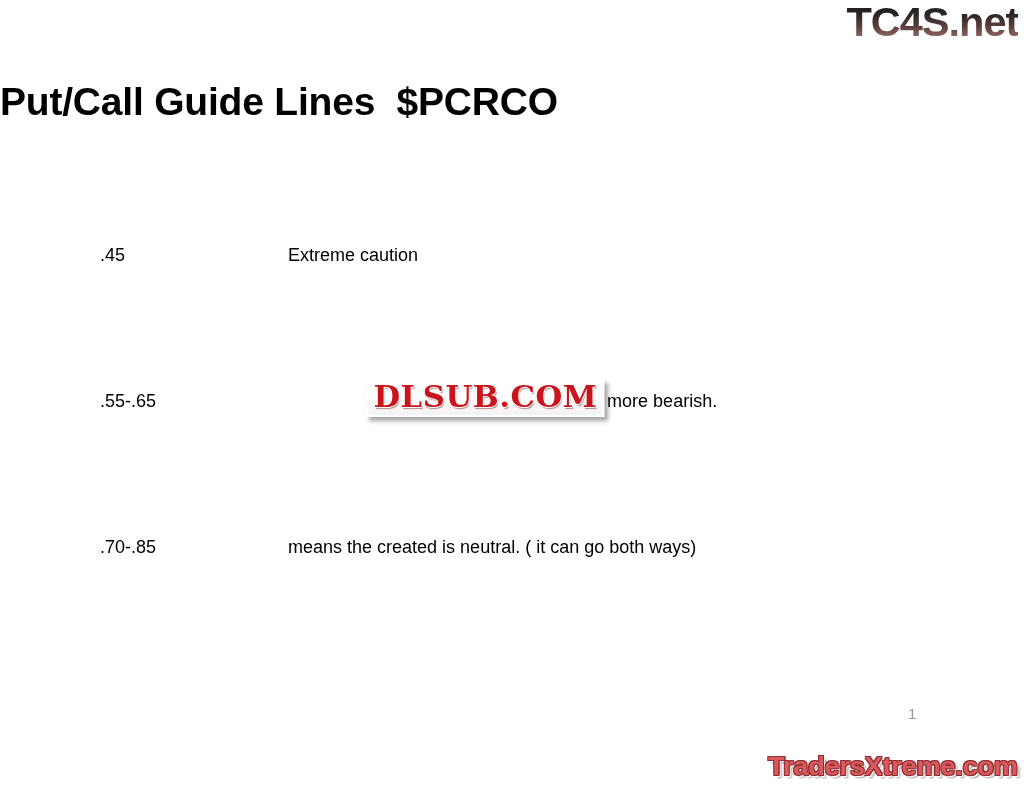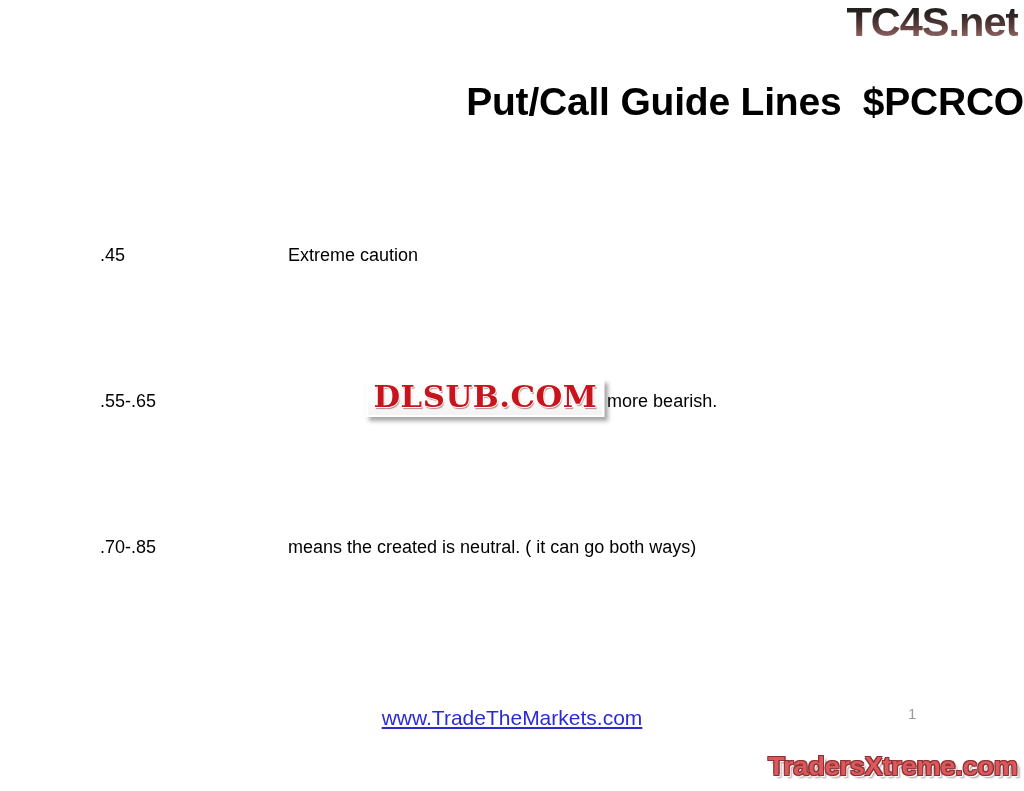--- a/index.html
+++ b/index.html
@@ -38,21 +38,21 @@
     transform-origin: right top;
     white-space: nowrap;
   }
 
   
   #slide-title {
     position: absolute;
     top: 78px;
     left: 0;
     width: 1024px;
-    text-align: right;
+    text-align: left;
     font-family: "Liberation Sans", sans-serif;
     font-weight: bold;
     font-size: 39px;
     line-height: 48px;
     letter-spacing: -0.2px;
     color: #000000;
     white-space: pre;
   }
 
   
@@ -208,22 +208,19 @@
     <div class="row">
       
     </div>
 
   </div>
 
   <div id="dlsub-watermark">
     <span class="dl-inner">DLSUB.COM</span>
   </div>
 
-  <div id="footer-link">
-    <a href="#">www.TradeTheMarkets.com</a>
-  </div>
 
   <div id="page-number">1</div>
 
 
   <div id="tx-logo">TradersXtreme.com</div>
 
 </div>
 
 </body></html>

